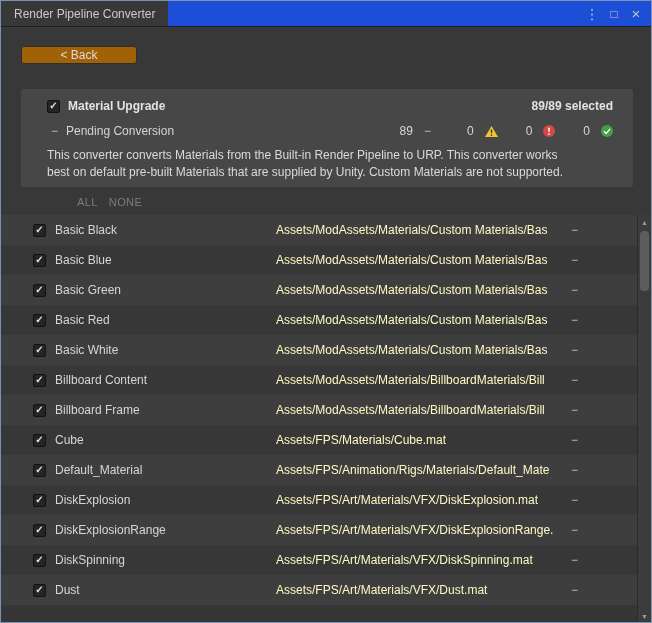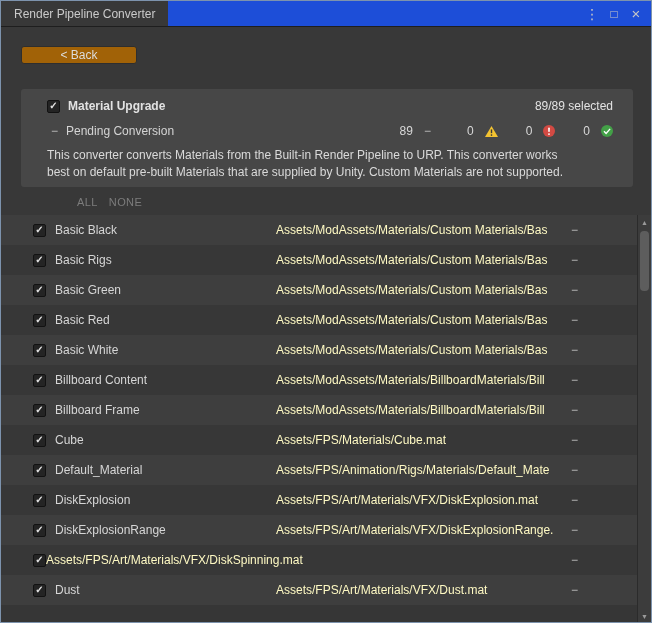--- a/index.html
+++ b/index.html
@@ -55,21 +55,21 @@
     background:#474747; border-radius:3px;
   }
   .conv-header {
     display:flex; align-items:center;
     padding:10px 20px 0 26px;
   }
   .conv-title {
     margin-left:8px; font-size:12px; font-weight:bold; color:#e2e2e2;
   }
   .conv-selected {
-    margin-left:auto; font-size:12px; font-weight:normal; color:#e2e2e2;
+    margin-left:auto; font-size:12px; font-weight:bold; color:#e2e2e2;
   }
   .conv-pending {
     display:flex; align-items:center;
     padding:11px 20px 0 30px;
     font-size:12px; color:#d4d4d4;
   }
   .pend-dash { color:#bdbdbd; margin-right:8px; font-size:12px; }
   .counts { margin-left:auto; display:flex; align-items:center; gap:11px; }
   .counts .num { color:#d8d8d8; font-size:12px; }
   .counts .gap { width:6px; }
@@ -208,21 +208,21 @@
           </span>
     <span class="item-name">Basic Black</span>
     <span class="item-path">Assets/ModAssets/Materials/Custom Materials/Bas</span>
     <span class="item-status">−</span>
   </div>
 
   <div class="row alt">
     <span class="checkbox">
             <span class="check">✓</span>
           </span>
-    <span class="item-name">Basic Rigs</span>
+    <span class="item-name">Basic Blue</span>
     <span class="item-path">Assets/ModAssets/Materials/Custom Materials/Bas</span>
     <span class="item-status">−</span>
   </div>
 
   <div class="row">
     <span class="checkbox">
             <span class="check">✓</span>
           </span>
     <span class="item-name">Basic Green</span>
     <span class="item-path">Assets/ModAssets/Materials/Custom Materials/Bas</span>
@@ -298,20 +298,21 @@
           </span>
     <span class="item-name">DiskExplosionRange</span>
     <span class="item-path">Assets/FPS/Art/Materials/VFX/DiskExplosionRange.</span>
     <span class="item-status">−</span>
   </div>
 
   <div class="row alt">
     <span class="checkbox">
             <span class="check">✓</span>
           </span>
+    <span class="item-name">DiskSpinning</span>
     <span class="item-path">Assets/FPS/Art/Materials/VFX/DiskSpinning.mat</span>
     <span class="item-status">−</span>
   </div>
 
   <div class="row">
     <span class="checkbox">
             <span class="check">✓</span>
           </span>
     <span class="item-name">Dust</span>
     <span class="item-path">Assets/FPS/Art/Materials/VFX/Dust.mat</span>

